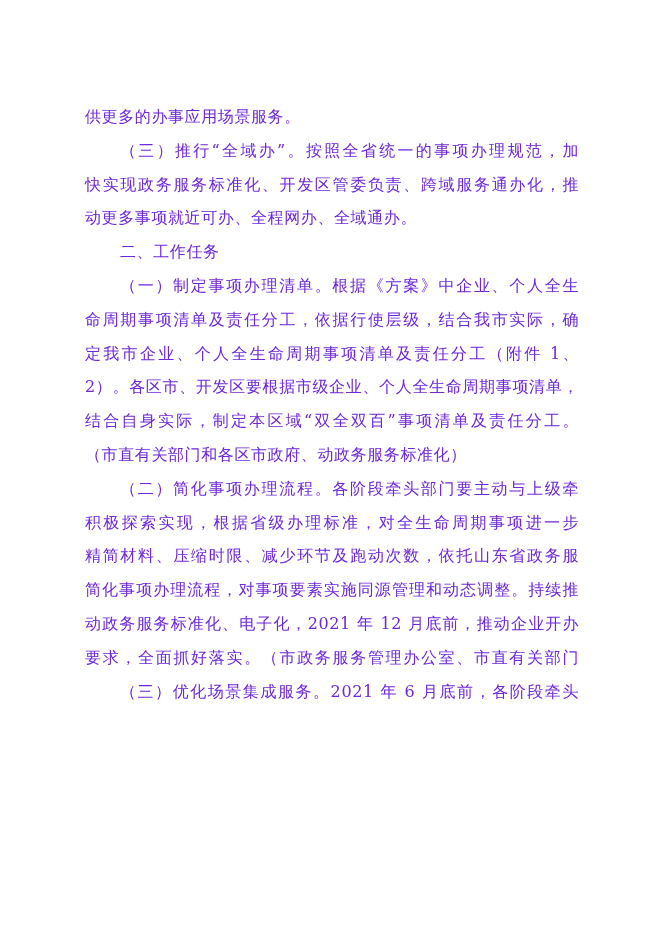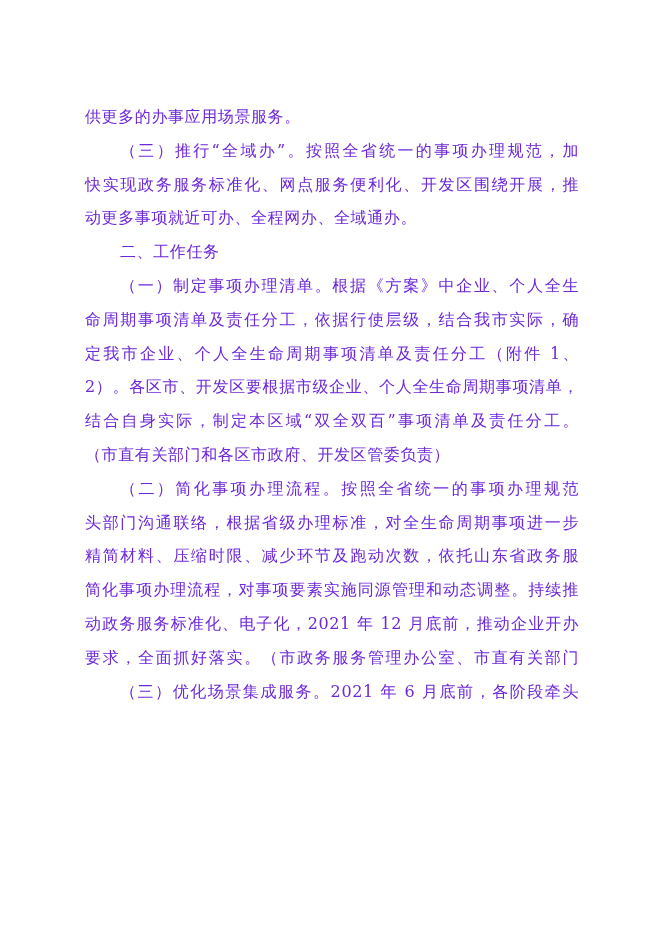--- a/index.html
+++ b/index.html
@@ -23,29 +23,29 @@
       font-weight: normal;
       padding-left: 35px;
     }
   </style>
 </head>
 <body>
 
 <div class="page">
   <div class="line">供更多的办事应用场景服务。</div>
   <div class="line justify indent">（三）推行“全域办”。按照全省统一的事项办理规范，加</div>
-  <div class="line justify">快实现政务服务标准化、网点服务便利化、开发区围绕开展，推</div>
+  <div class="line justify">快实现政务服务标准化、开发区管委负责、跨域服务通办化，推</div>
   <div class="line">动更多事项就近可办、全程网办、全域通办。</div>
   <div class="line heading">二、工作任务</div>
   <div class="line justify indent">（一）制定事项办理清单。根据《方案》中企业、个人全生</div>
   <div class="line justify">命周期事项清单及责任分工，依据行使层级，结合我市实际，确</div>
   <div class="line justify">定我市企业、个人全生命周期事项清单及责任分工（附件 1、</div>
   <div class="line justify">2）。各区市、开发区要根据市级企业、个人全生命周期事项清单，</div>
   <div class="line justify">结合自身实际，制定本区域“双全双百”事项清单及责任分工。</div>
-  <div class="line">（市直有关部门和各区市政府、开发区管委负责）</div>
-  <div class="line justify indent">（二）简化事项办理流程。按照全省统一的事项办理规范</div>
-  <div class="line justify">头部门沟通联络，根据省级办理标准，对全生命周期事项进一步</div>
+  <div class="line">（市直有关部门和各区市政府、动政务服务标准化）</div>
+  <div class="line justify indent">（二）简化事项办理流程。各阶段牵头部门要主动与上级牵</div>
+  <div class="line justify">积极探索实现，根据省级办理标准，对全生命周期事项进一步</div>
   <div class="line justify">精简材料、压缩时限、减少环节及跑动次数，依托山东省政务服</div>
   <div class="line justify">简化事项办理流程，对事项要素实施同源管理和动态调整。持续推</div>
   <div class="line justify">动政务服务标准化、电子化，2021 年 12 月底前，推动企业开办</div>
   <div class="line justify">要求，全面抓好落实。（市政务服务管理办公室、市直有关部门</div>
   <div class="line justify indent">（三）优化场景集成服务。2021 年 6 月底前，各阶段牵头</div>
 </div>
 
 </body></html>

